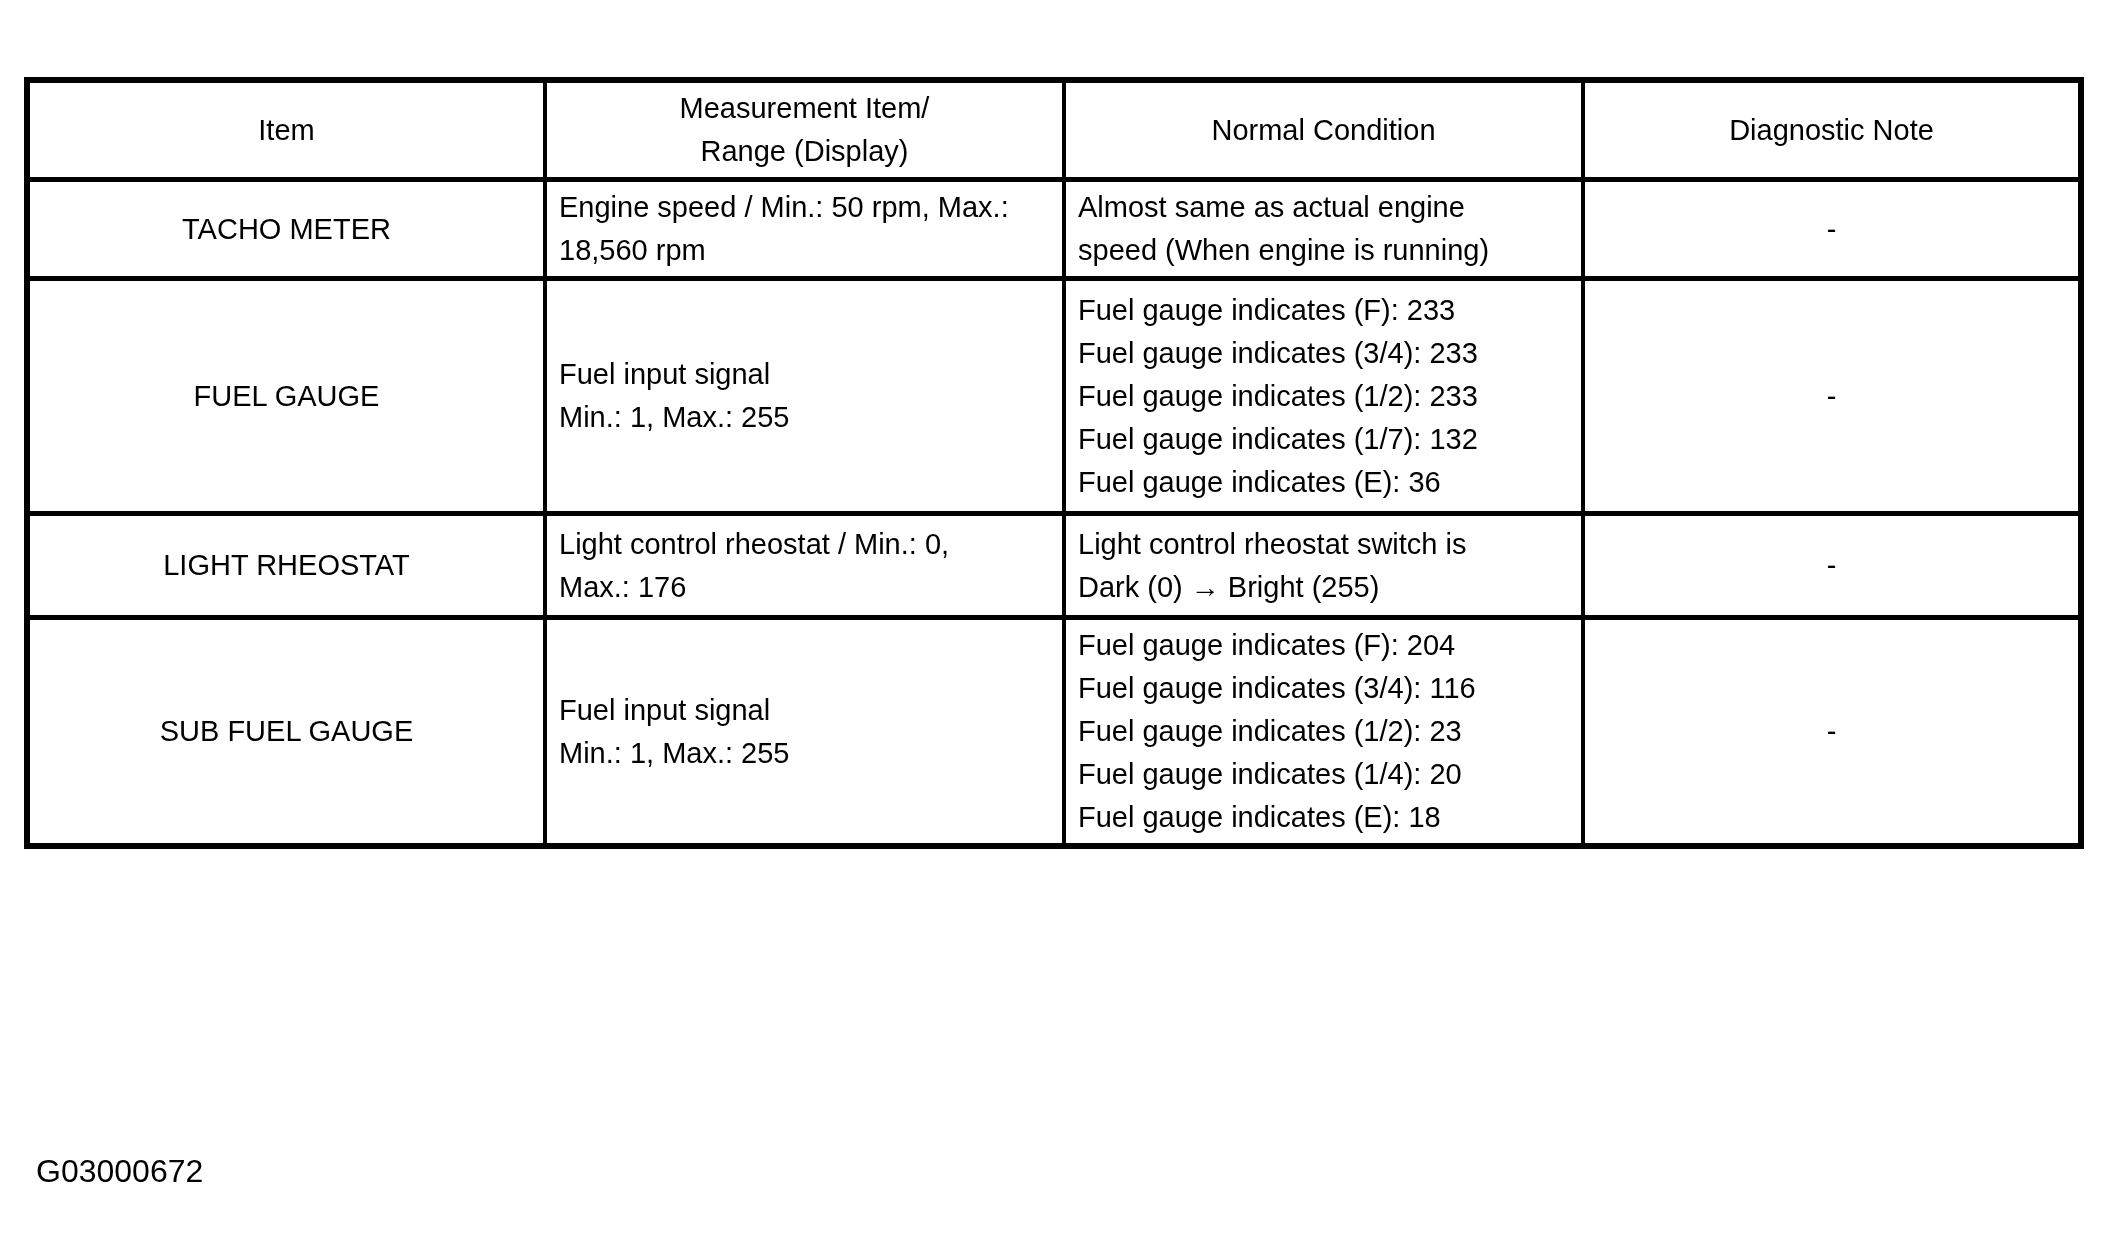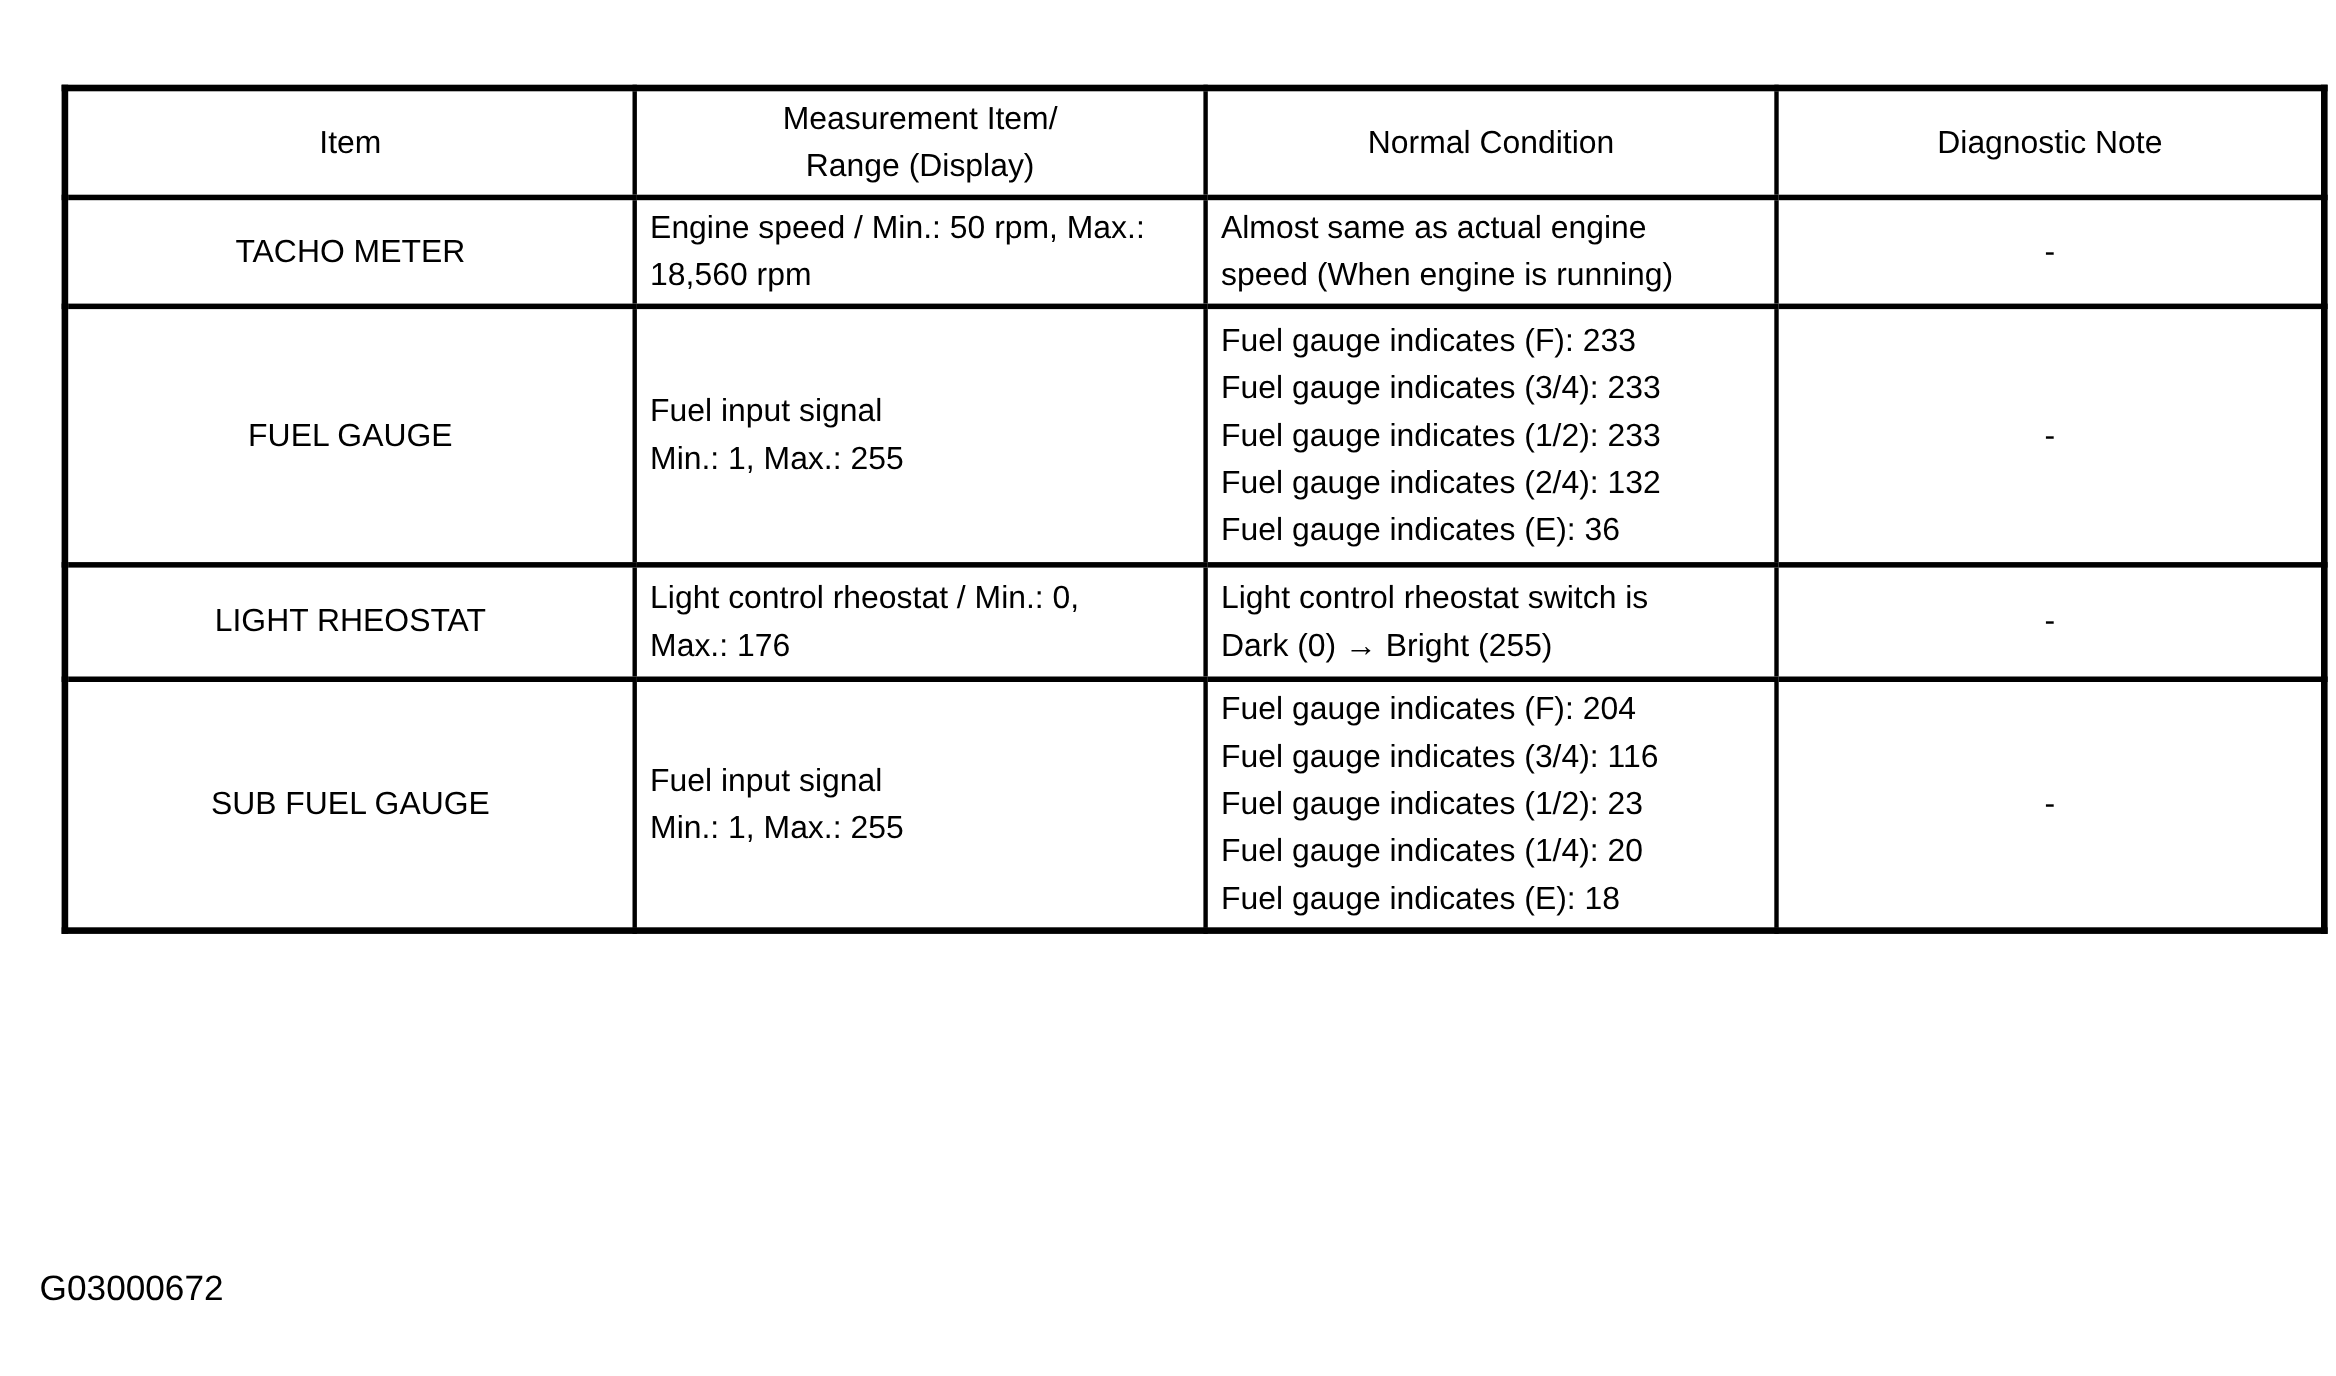--- a/index.html
+++ b/index.html
@@ -11,21 +11,21 @@
   }
   .page {
     position: relative;
     width: 2124px;
     height: 1251px;
     background: #ffffff;
     overflow: hidden;
   }
   table.diag {
     position: absolute;
-    left: 56px;
+    left: 24px;
     top: 77px;
     width: 2054px;
     border-collapse: collapse;
     table-layout: fixed;
     border: 6px solid #000;
     padding-left: 44px;
   }
   table.diag th, table.diag td {
     border: 4px solid #000;
     border-top-width: 5px;
@@ -93,21 +93,21 @@
     <tr style="height:235px">
       <td class="c-item">FUEL GAUGE</td>
       <td class="c-meas">
             <div class="line">Fuel input signal</div>
             <div class="line">Min.: 1, Max.: 255</div>
           </td>
       <td class="c-norm">
             <div class="line">Fuel gauge indicates (F): 233</div>
             <div class="line">Fuel gauge indicates (3/4): 233</div>
             <div class="line">Fuel gauge indicates (1/2): 233</div>
-            <div class="line">Fuel gauge indicates (2/4): 132</div>
+            <div class="line">Fuel gauge indicates (1/7): 132</div>
             <div class="line">Fuel gauge indicates (E): 36</div>
           </td>
       <td class="c-note">-</td>
     </tr>
 
     <tr style="height:104px">
       <td class="c-item">LIGHT RHEOSTAT</td>
       <td class="c-meas">
             <div class="line">Light control rheostat / Min.: 0,</div>
             <div class="line">Max.: 176</div>

